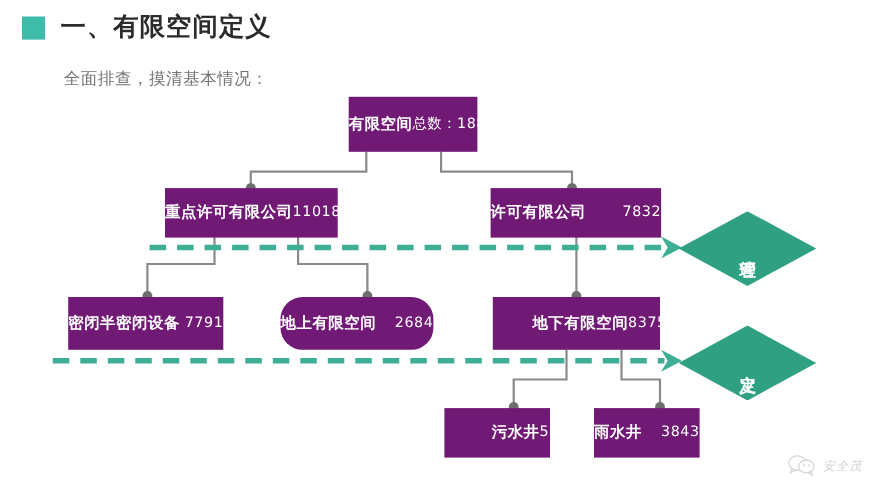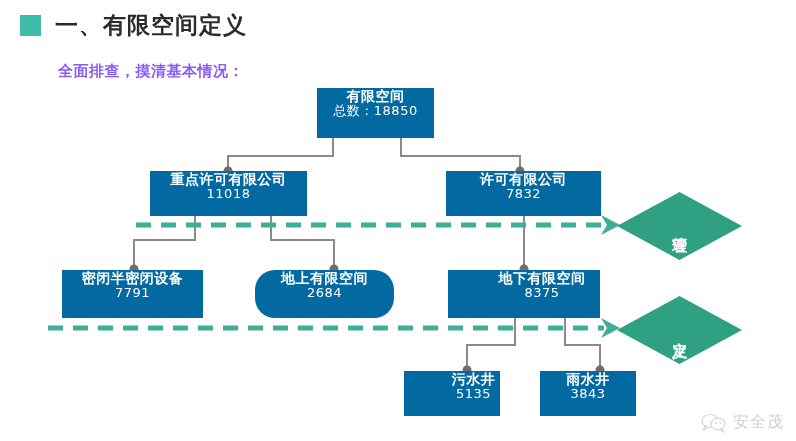--- a/index.html
+++ b/index.html
@@ -39,35 +39,35 @@
     color: #2b2b2b;
     letter-spacing: 1px;
     line-height: 1;
     white-space: nowrap;
   }
   #subtitle {
     position: absolute;
     left: 58px;
     top: 62px;
     font-size: 15px;
-    font-weight: bold;
-    color: #8b5cf6;
+    font-weight: normal;
+    color: #737373;
     letter-spacing: 0.5px;
     white-space: nowrap;
   }
 
   
   .node {
     position: absolute;
-    background: #0369a1;
+    background: #701a75;
     color: #ffffff;
     display: flex;
-    flex-direction: column;
-    align-items: center;
-    justify-content: flex-start;
+    flex-direction: row;
+    align-items: center;
+    justify-content: space-between;
     box-sizing: border-box;
     text-align: center;
   }
   .node .n-label {
     font-size: 14px;
     font-weight: bold;
     line-height: 1.15;
     letter-spacing: 0.5px;
     white-space: nowrap;
   }
@@ -116,25 +116,26 @@
   
   #watermark {
     position: absolute;
     right: 12px;
     bottom: 8px;
     display: flex;
     align-items: center;
     opacity: 0.35;
   }
   #watermark .wm-text {
-    font-size: 16px;
+    font-size: 11px;
     color: #7a7a7a;
     margin-left: 6px;
     letter-spacing: 1px;
     white-space: nowrap;
+    font-style: italic;
   }
 </style>
 </head>
 <body>
 
 <div id="page">
 
   <div id="header-row">
     <div id="header-bullet"></div>
     <div id="page-title">一、有限空间定义</div>

